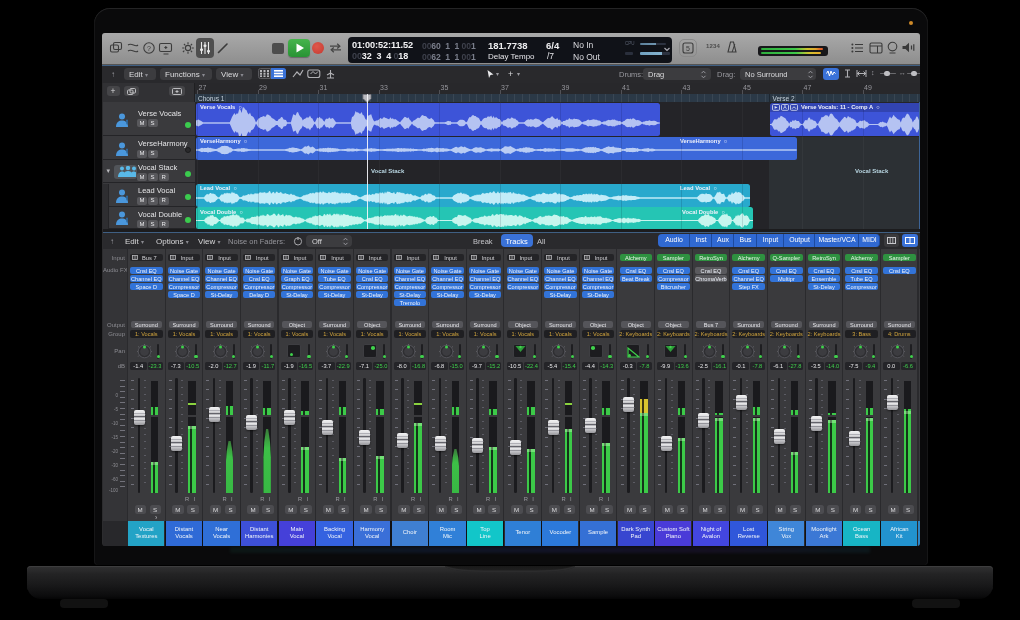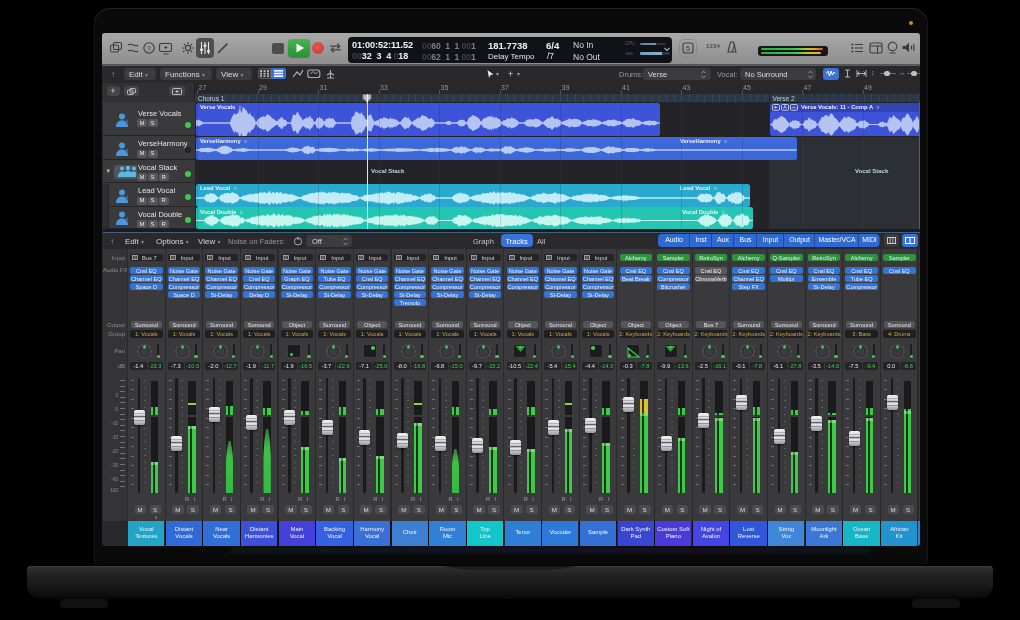--- a/index.html
+++ b/index.html
@@ -159,28 +159,28 @@
       <path d="M5.5 1 v8 M2 9 h7 M5.5 4 l-3.5 2 M5.5 4 l3.5 2" style="fill:none;stroke:#b0b0b4;stroke-width:1.1"></path>
     </svg>
 <svg style="left:384.0px;top:36.5px" width="9" height="10">
       <path d="M1.5 1 L7.5 5.5 L4.5 6 L3 9 Z" fill="#e8e8ea"></path>
     </svg>
 <div class="t" style="left:394.0px;top:37.5px;font-size:6px;color:#9a9aa0;">▾</div>
 <div class="t" style="left:406.0px;top:36.0px;font-size:9px;color:#d8d8da;">+</div>
 <div class="t" style="left:415.0px;top:37.5px;font-size:6px;color:#9a9aa0;">▾</div>
 <div class="t" style="left:517.0px;top:37.5px;font-size:7.5px;color:#98989e;">Drums:</div>
 <div class="" style="left:541.0px;top:35.0px;width:68px;height:12px;background:#3c3c3f;border-radius:3.5px;"></div>
-<div class="t" style="left:546.0px;top:37.5px;font-size:7.5px;color:#dcdcde;">Verse</div>
+<div class="t" style="left:546.0px;top:37.5px;font-size:7.5px;color:#dcdcde;">Drag</div>
 <svg style="left:598.0px;top:37.0px" width="7" height="9">
       <g style="fill:none;stroke:#9a9aa0;stroke-width:1">
         <path d="M1.5 3.2 L3.5 1.2 L5.5 3.2"></path>
         <path d="M1.5 5.8 L3.5 7.8 L5.5 5.8"></path>
       </g>
     </svg>
-<div class="t" style="left:615.0px;top:37.5px;font-size:7.5px;color:#98989e;">Vocal:</div>
+<div class="t" style="left:615.0px;top:37.5px;font-size:7.5px;color:#98989e;">Drag:</div>
 <div class="" style="left:638.0px;top:35.0px;width:76px;height:12px;background:#3c3c3f;border-radius:3.5px;"></div>
 <div class="t" style="left:643.0px;top:37.5px;font-size:7.5px;color:#dcdcde;">No Surround</div>
 <svg style="left:705.0px;top:37.0px" width="7" height="9">
       <g style="fill:none;stroke:#9a9aa0;stroke-width:1">
         <path d="M1.5 3.2 L3.5 1.2 L5.5 3.2"></path>
         <path d="M1.5 5.8 L3.5 7.8 L5.5 5.8"></path>
       </g>
     </svg>
 <div class="" style="left:721.0px;top:35.0px;width:16px;height:12px;background:#3a72d8;border-radius:3px;"></div>
 <svg style="left:724.0px;top:37.5px" width="10" height="7">
@@ -449,21 +449,21 @@
       <path d="M5 1 v3" style="stroke:#a8a8ac;stroke-width:1.2"></path>
     </svg>
 <div class="" style="left:204.0px;top:202.0px;width:46px;height:12px;background:#3c3c3f;border-radius:4px;"></div>
 <div class="t" style="left:210.0px;top:204.0px;font-size:7.5px;color:#d8d8da;">Off</div>
 <svg style="left:240.0px;top:204.0px" width="7" height="9">
       <g style="fill:none;stroke:#9a9aa0;stroke-width:1">
         <path d="M1.5 3.2 L3.5 1.2 L5.5 3.2"></path>
         <path d="M1.5 5.8 L3.5 7.8 L5.5 5.8"></path>
       </g>
     </svg>
-<div class="t" style="left:371.0px;top:204.5px;font-size:7.5px;color:#c4c4c8;">Graph</div>
+<div class="t" style="left:371.0px;top:204.5px;font-size:7.5px;color:#c4c4c8;">Break</div>
 <div class="" style="left:399.0px;top:201.5px;width:32px;height:12.5px;background:#3a72d8;border-radius:4px;"></div>
 <div class="t" style="left:403.5px;top:204.0px;font-size:7.5px;color:#fff;">Tracks</div>
 <div class="t" style="left:435.0px;top:204.5px;font-size:7.5px;color:#c4c4c8;">All</div>
 <div class="" style="left:556.0px;top:201.5px;width:32px;height:12.5px;background:#3069d2;border-radius:4px 0 0 4px;border-right:1px solid #1d4a9e;"></div>
 <div class="t" style="left:572.0px;top:203.9px;font-size:6.9px;color:#fff;transform:translateX(-50%);">Audio</div>
 <div class="" style="left:588.0px;top:201.5px;width:22px;height:12.5px;background:#3069d2;border-right:1px solid #1d4a9e;"></div>
 <div class="t" style="left:599.0px;top:203.9px;font-size:6.9px;color:#fff;transform:translateX(-50%);">Inst</div>
 <div class="" style="left:610.0px;top:201.5px;width:22px;height:12.5px;background:#3069d2;border-right:1px solid #1d4a9e;"></div>
 <div class="t" style="left:621.0px;top:203.9px;font-size:6.9px;color:#fff;transform:translateX(-50%);">Aux</div>
 <div class="" style="left:632.0px;top:201.5px;width:23px;height:12.5px;background:#3069d2;border-right:1px solid #1d4a9e;"></div>

